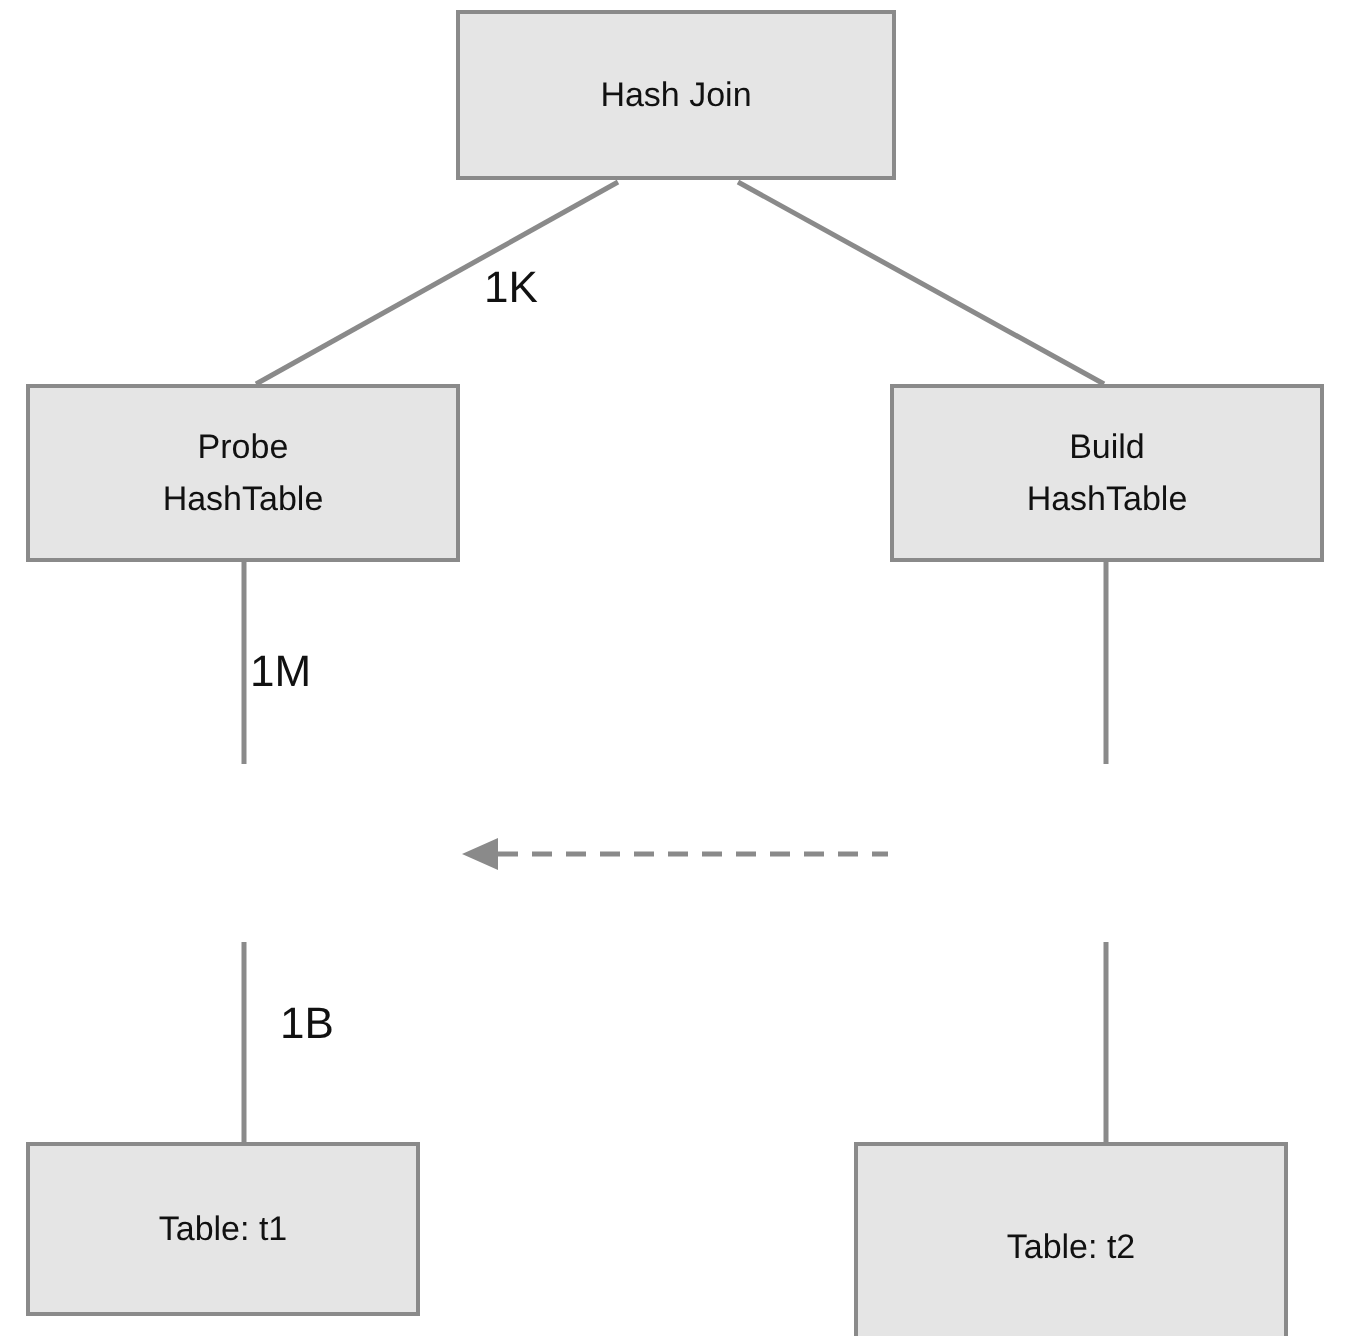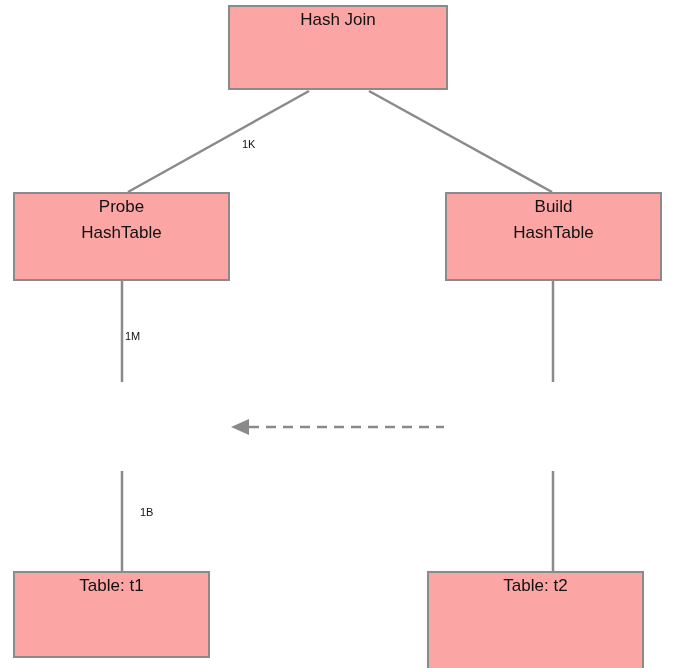--- a/index.html
+++ b/index.html
@@ -21,32 +21,33 @@
     left: 0;
     top: 0;
     width: 678px;
     height: 668px;
     z-index: 0;
   }
   .node {
     position: absolute;
     box-sizing: border-box;
     border: 2px solid #8a8a8a;
-    background: #fca5a5;
+    background: #e5e5e5;
     display: flex;
+    align-items: center;
     justify-content: center;
     text-align: center;
     font-size: 17px;
     line-height: 26px;
     white-space: pre-line;
     z-index: 1;
   }
   .edge-label {
     position: absolute;
-    font-size: 11px;
+    font-size: 22px;
     line-height: 20px;
     white-space: pre-line;
     z-index: 2;
   }
   .edge-label.multiline {
     line-height: 22px;
   }
 </style>
 </head>
 <body>

